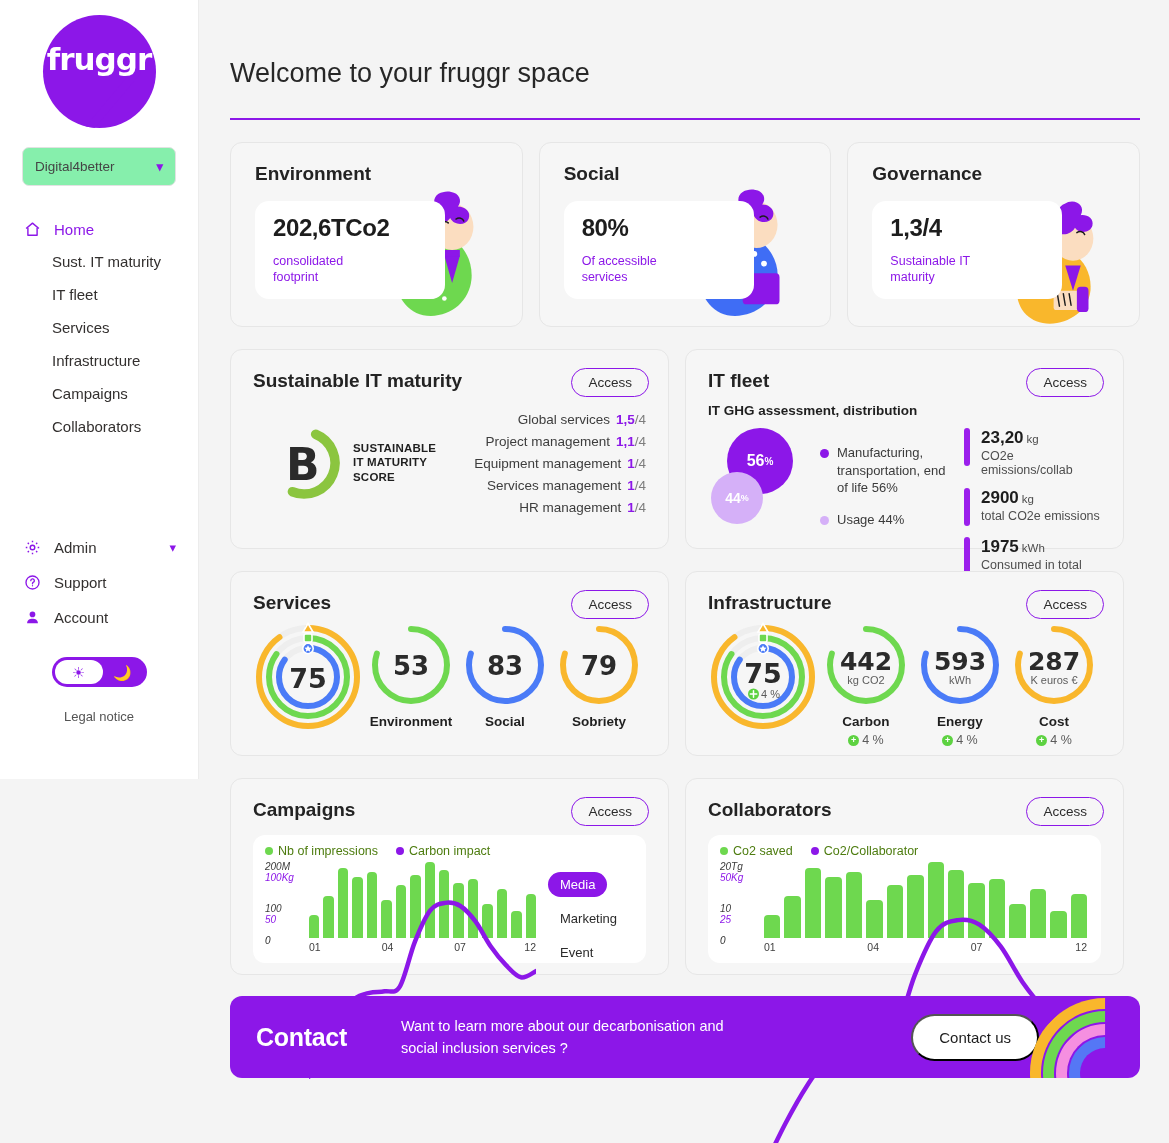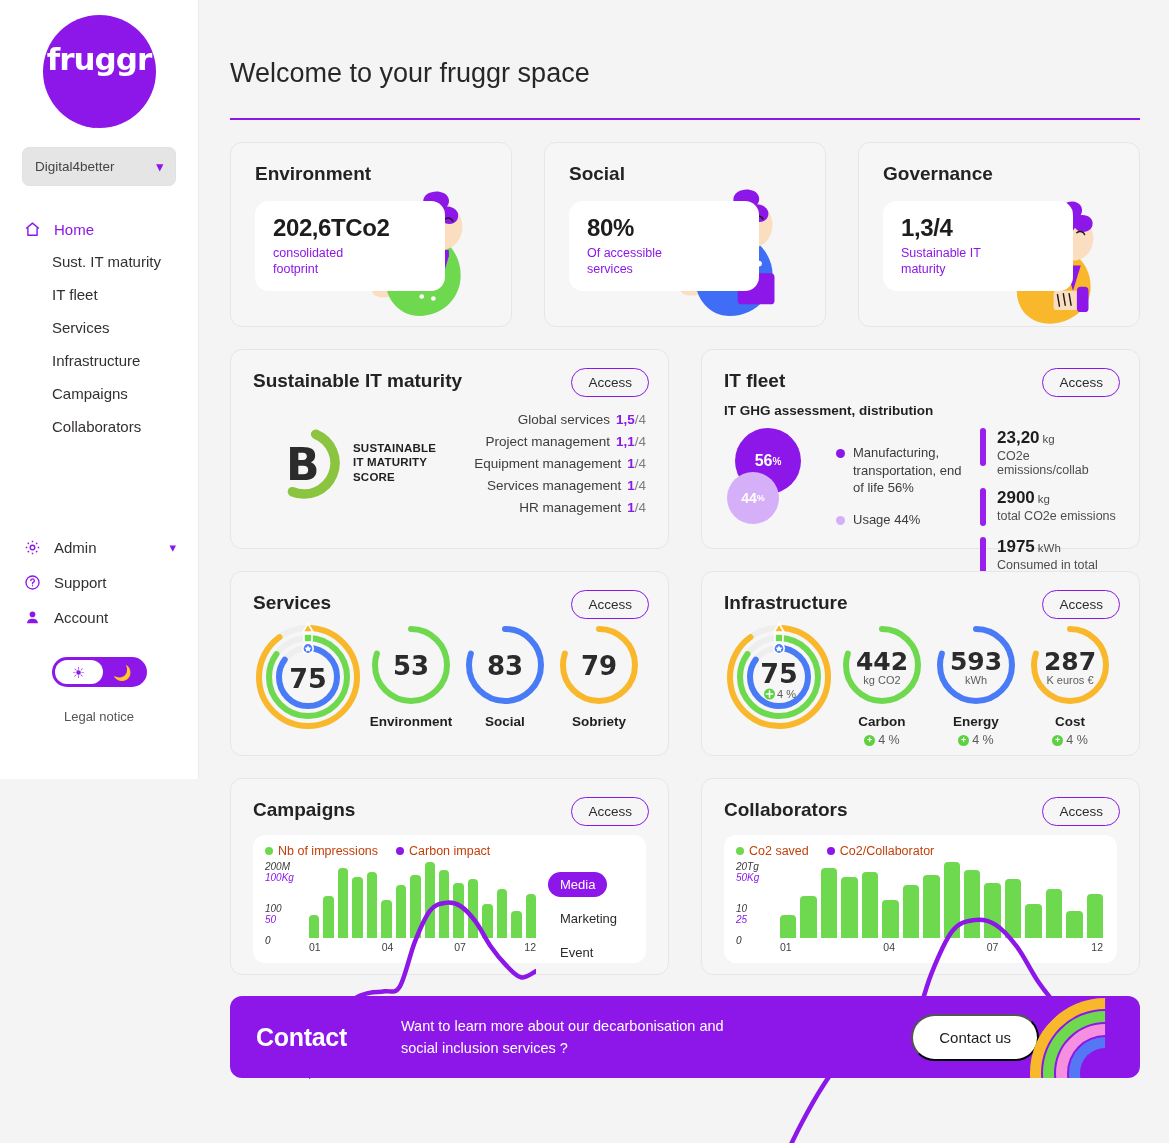--- a/index.html
+++ b/index.html
@@ -37,21 +37,21 @@
   .rb3 { width: 60px; height: 60px; left: 24px; top: 80px; border-width: 7px; border-top-color:#f58fe0; border-left-color:#f58fe0; transform: rotate(-45deg); }
   .rb4 { width: 42px; height: 42px; left: 33px; top: 89px; border-width: 7px; border-top-color:#5577f5; border-left-color:#5577f5; transform: rotate(-45deg); }
   .logo .slash {
     position:absolute; width: 8px; height: 78px; background:#8c17e8;
     left: 66px; top: 46px; transform: rotate(40deg); z-index:3;
   }
 
   .org-select {
     margin: 19px 22px 0 22px; height: 39px;
     border: 1px solid #e2e2e2; border-radius: 7px;
-    background: #e5e5e5;
+    background: #86efac;
     display: flex; align-items: center; justify-content: space-between;
     padding: 0 12px 0 12px;
     font-size: 13.5px; color: #444;
   }
   .chev { color: #8c17e8; font-size: 13px; font-weight: bold; }
 
   .nav { margin-top: 28px; }
   .nav-item {
     display:flex; align-items:center; gap: 12px;
     padding: 7px 0 7px 22px; font-size: 15px; color: #33302f;
@@ -78,37 +78,37 @@
   .toggle .sun { color:#8c17e8; font-size: 15px; line-height:1; }
   .toggle .moon { position:absolute; right: 14px; color:#fff; font-size:15px; line-height:1;}
 
   .legal { text-align:center; margin-top: 22px; font-size: 13px; color: #545454; cursor:pointer;}
 
   
   .main { flex: 1; padding: 58px 29px 0 31px; }
   .page-title { font-size: 27px; font-weight: 400; color: #272727; letter-spacing: 0px; }
   .title-rule { height: 2px; background: #8c17e8; margin-top: 29px; width: 100%; }
 
-  .row { display: flex; gap: 32px; margin-top: 22px; }
+  .row { display: flex; gap: 16px; margin-top: 22px; }
 
   .card {
     background: #f6f6f6; border: 1px solid #e6e6e6; border-radius: 12px;
     position: relative;
   }
   .card-title { font-size: 19px; font-weight: bold; color: #232323; }
 
   
   .esg { height: 185px; flex: 1; overflow: hidden; padding: 20px 0 0 24px; }
   .esg-chip {
     margin-top: 16px; background:#fff; border-radius: 14px;
     display: inline-block; padding: 13px 18px 14px 18px; position: relative; z-index: 3;
     min-width: 190px;
   }
   .esg-val { font-size: 24px; font-weight: bold; color: #1d1d1d; letter-spacing:-0.4px;}
-  .esg-sub { font-size: 12.5px; color: #8c17e8; line-height: 1.25; margin-top: 4px; }
+  .esg-sub { font-size: 12.5px; color: #8c17e8; line-height: 1.25; margin-top: 12px; }
   .person { position: absolute; right: 4px; bottom: 0; width: 155px; height: 150px; }
 
   
   .access {
     position: absolute; right: 19px; top: 18px;
     border: 1.4px solid #8c17e8; border-radius: 15px;
     padding: 6px 16px; font-size: 13.5px; color: #2c2c2c; background: transparent;
     cursor: pointer;
   }
 
@@ -122,21 +122,21 @@
   .mat-line { text-align: right; font-size: 13.5px; color: #3d3d3d; white-space: nowrap;}
   .mat-line b { color: #8c17e8; font-weight: bold; margin-left: 6px; }
   .mat-line .den { color: #7d7d7d; }
 
   
   .fleet { width: 439px; height: 200px; padding: 20px 22px; }
   .fleet-sub { font-size: 13.5px; font-weight: bold; color: #1f1f1f; margin-top: 11px; }
   .fleet-body { display:flex; margin-top: 8px; }
   .bubbles { position: relative; width: 112px; height: 108px; }
   .bub-big {
-    position:absolute; left: 11px; top: 2px; width: 66px; height: 66px; border-radius:50%;
+    position:absolute; left: 19px; top: 2px; width: 66px; height: 66px; border-radius:50%;
     background:#8c17e8; color:#fff; display:flex; align-items:center; justify-content:center;
     font-weight:bold; font-size:16px;
   }
   .bub-big sup { font-size:10px; font-weight:bold; }
   .bub-small {
     position:absolute; left: 3px; top: 46px; width: 52px; height: 52px; border-radius:50%;
     background:#d5b0f8; color:#fff; display:flex; align-items:center; justify-content:center;
     font-weight:bold; font-size:14px;
   }
   .bub-small sup { font-size:9px; }
@@ -163,21 +163,21 @@
   .gplus { width:11px; height:11px; border-radius:50%; background:#5dd241; color:#fff; font-size:9px;
            display:flex; align-items:center; justify-content:center; font-weight:bold; line-height:1;}
 
   
   .chartcard { height: 197px; padding: 20px 22px; }
   .chart-panel {
     background:#fff; border-radius: 12px; margin-top: 14px;
     height: 128px; display:flex; padding: 9px 10px 6px 12px;
   }
   .chart-left { flex: 1; display:flex; flex-direction:column; }
-  .chlegend { display:flex; gap: 18px; font-size: 12.5px; color:#c2410c; align-items:center; }
+  .chlegend { display:flex; gap: 18px; font-size: 12.5px; color:#4d7c0f; align-items:center; }
   .chlegend .dot2 { width:8px; height:8px; border-radius:50%; display:inline-block; margin-right:5px;}
   .plot { flex:1; position: relative; margin-top: 2px; }
   .ylabels { position:absolute; left: 0; top:0; bottom: 0; width: 42px; font-size:10px;font-style:italic; }
   .ytick { position:absolute; line-height:1.05; }
   .ytick .g { color:#3c3c3c; }
   .ytick .p { color:#8c17e8; }
   .bars { position:absolute; left: 44px; right: 4px; top: 2px; bottom: 19px; display:flex; align-items:flex-end; gap: 4px;}
   .bar { flex:1; background:#6ed84f; border-radius: 4px 4px 0 0; }
   .spark { position:absolute; left: 44px; right: 4px; top: 2px; bottom: 19px; pointer-events:none;}
   .xlabels { position:absolute; left: 44px; right: 4px; bottom: 2px; height: 14px; font-size: 10.5px; color:#3f3f3f;}

